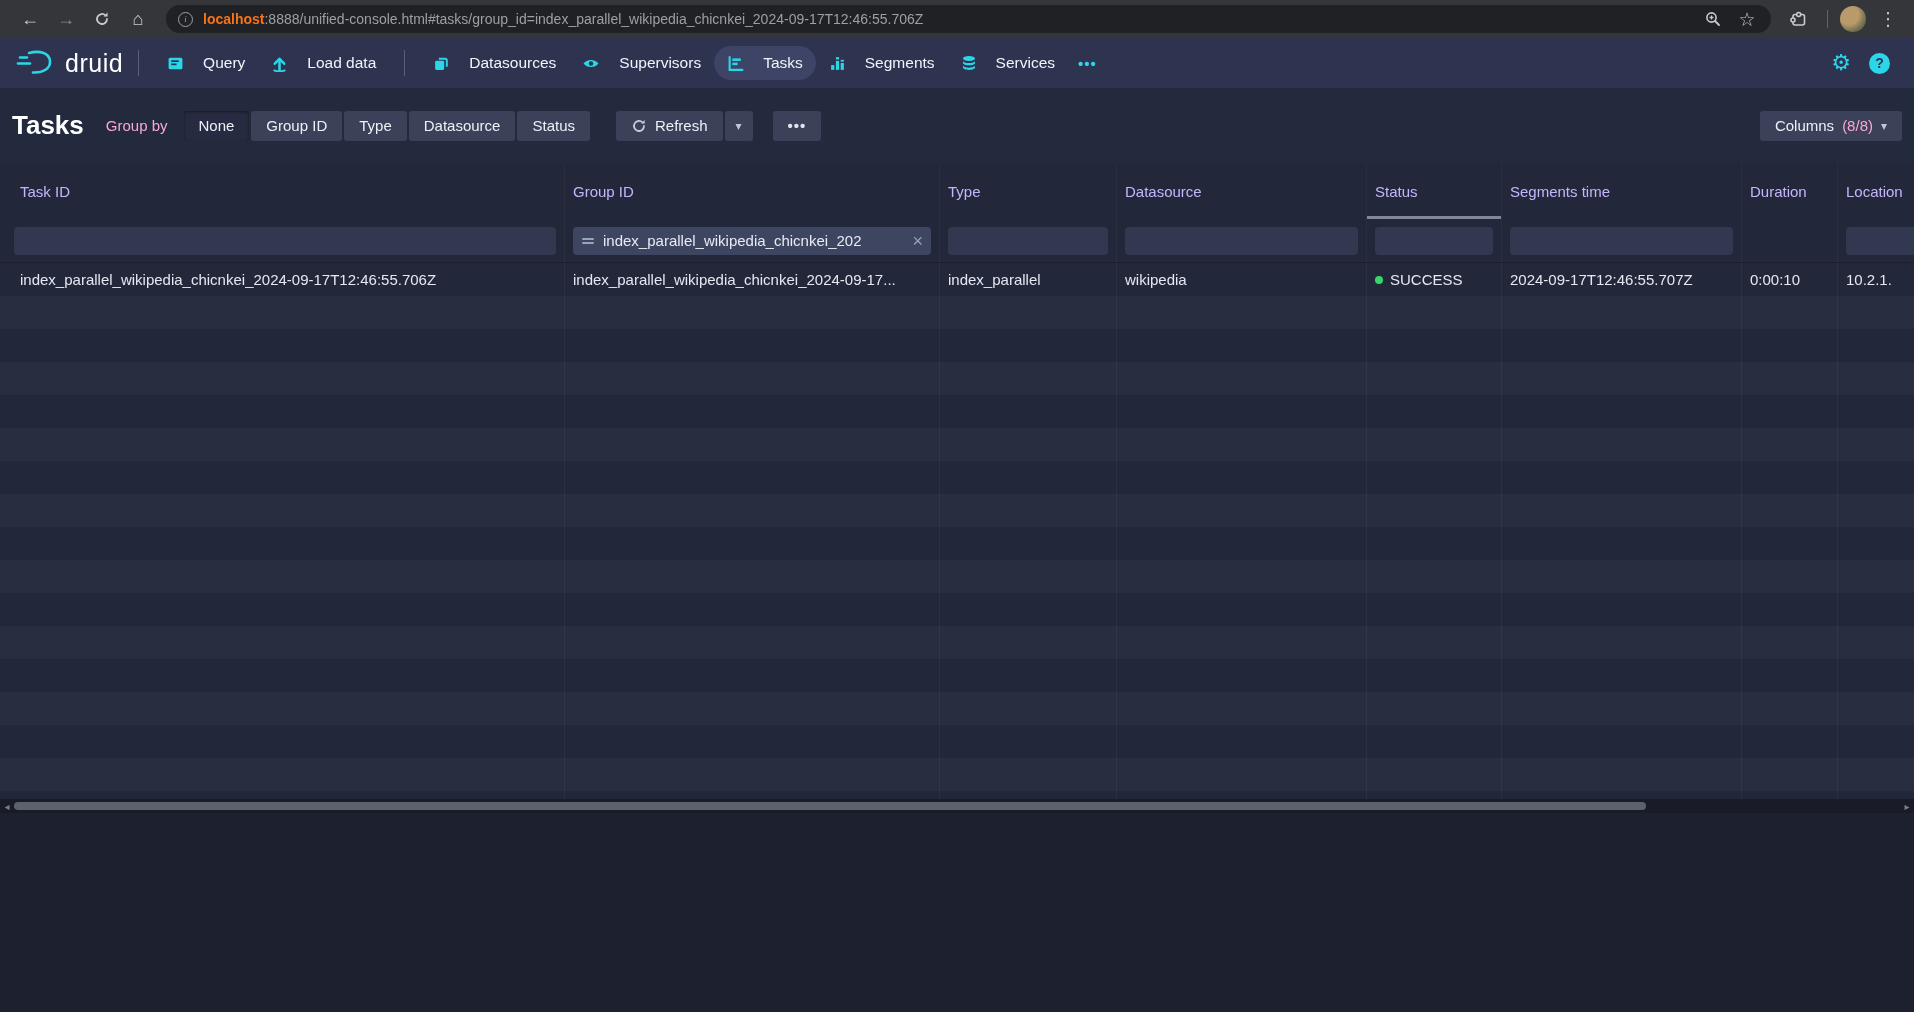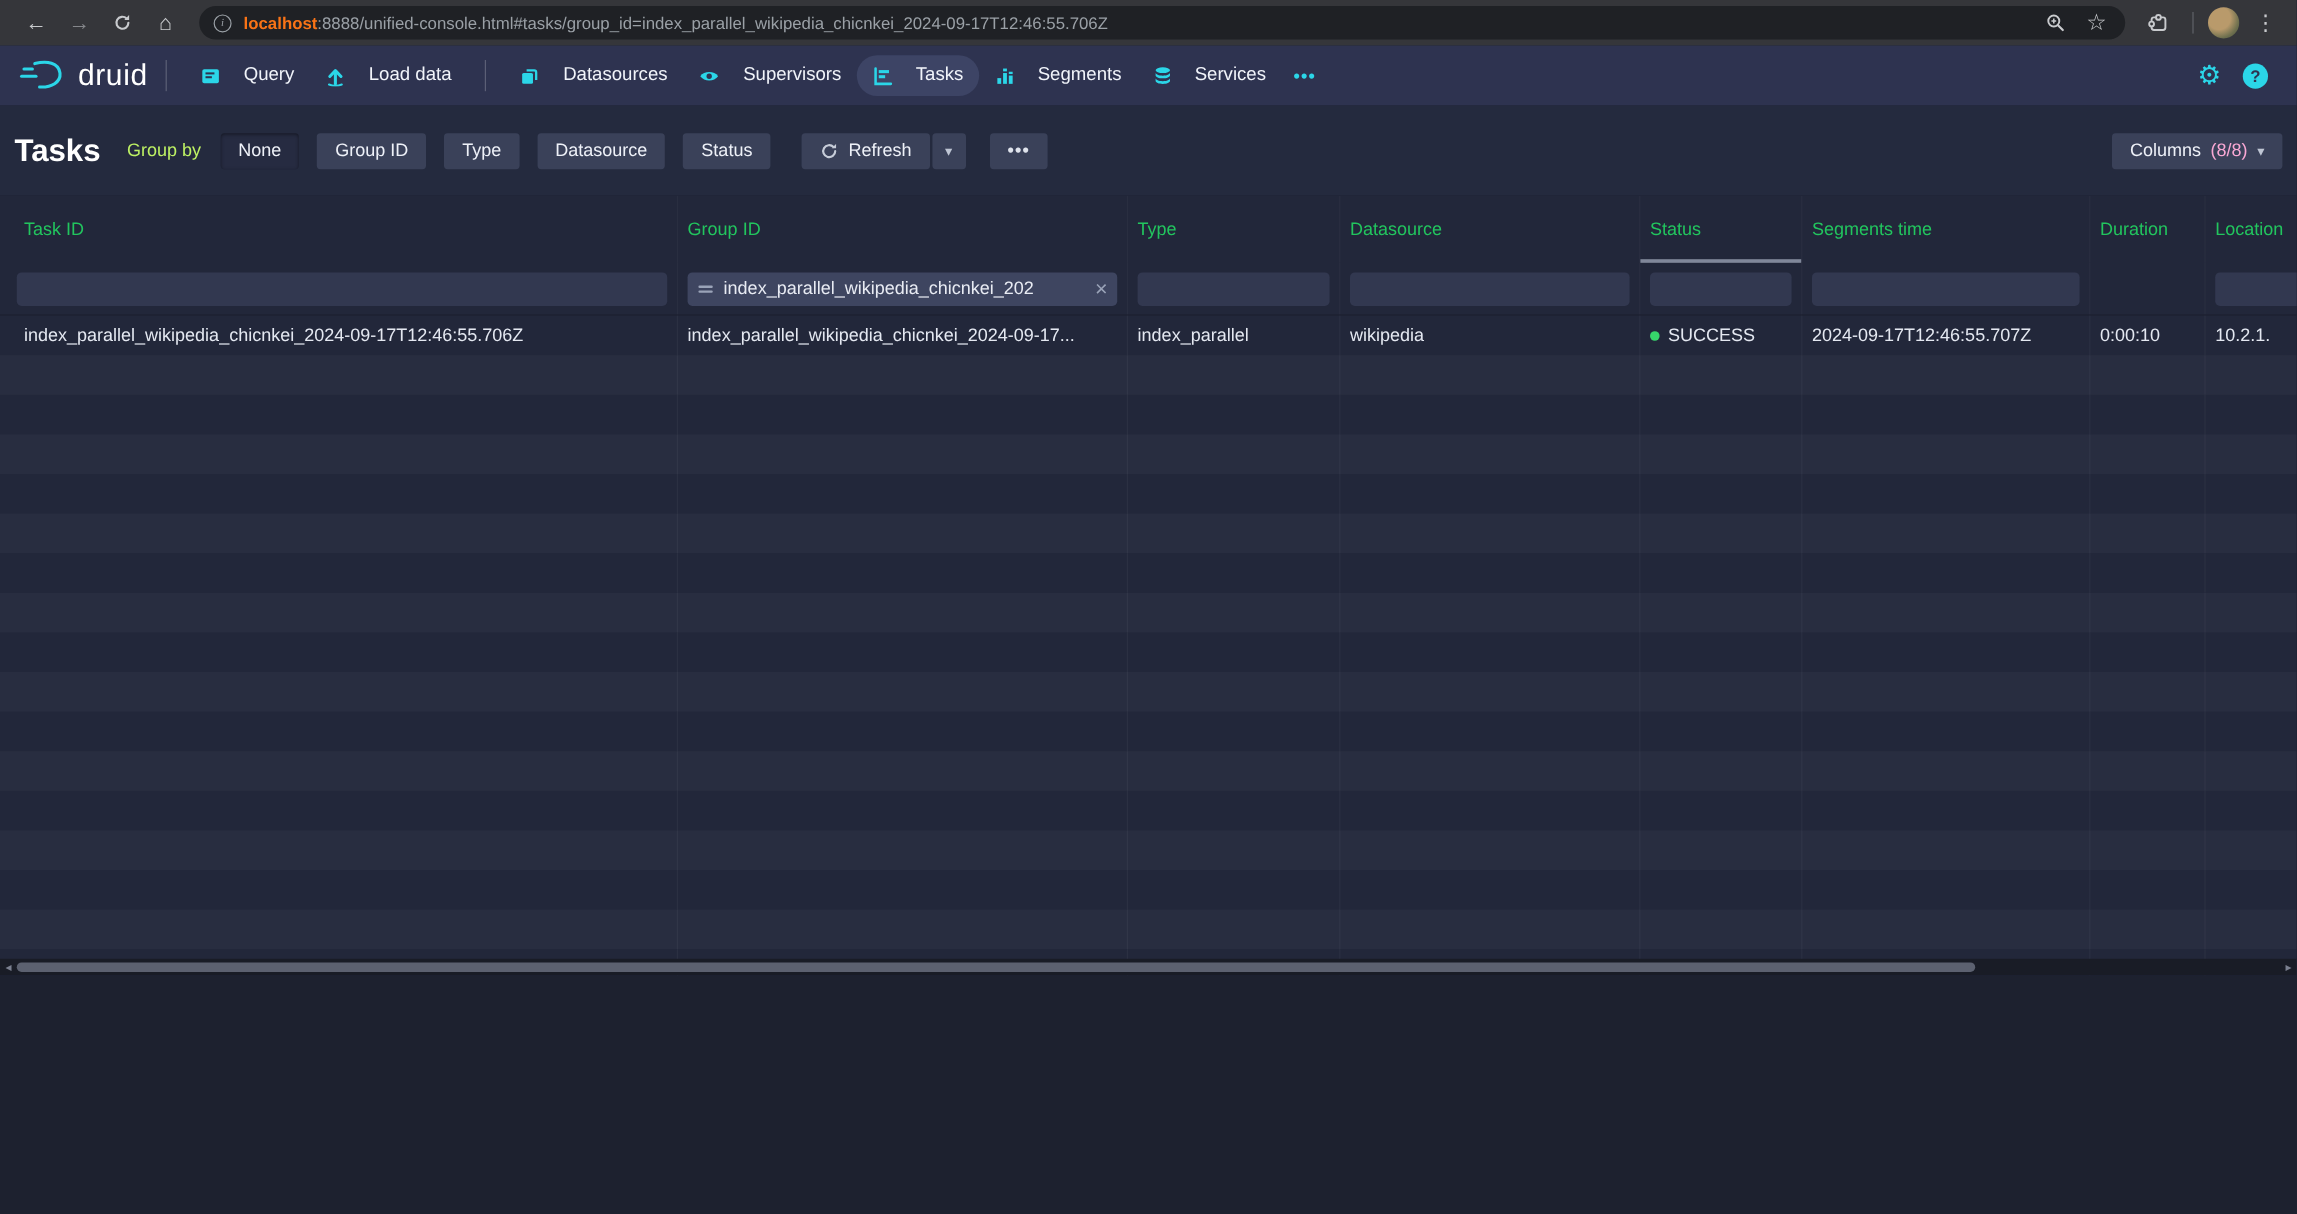--- a/index.html
+++ b/index.html
@@ -34,37 +34,37 @@
   .nav-item.active { background:#3d4465; }
   .nav-more { color:#2bd6e8; font-size:15px; letter-spacing:1px; padding:8px 10px; font-weight:bold; }
   .nav-spacer { flex:1; }
   .gear { color:#2bd6e8; font-size:22px; padding:0 10px; }
   .help-circle { width:21px; height:21px; background:#2bd6e8; border-radius:50%; color:#2e3350;
     font-weight:bold; font-size:14px; display:flex; align-items:center; justify-content:center; margin:0 8px; }
 
   
   .controls { height:75px; background:#242a3e; display:flex; align-items:center; padding:0 12px; }
   .page-title { color:#ffffff; font-size:26px; font-weight:bold; margin-right:22px; }
-  .groupby-label { color:#bef264; font-size:15px; margin-right:16px; }
-  .btn-group { display:flex; gap:15px; }
+  .groupby-label { color:#f9a8d4; font-size:15px; margin-right:16px; }
+  .btn-group { display:flex; gap:2px; }
   .btn { background:#3a4159; color:#eef1f8; font-size:15px; height:30px; padding:0 15px;
     border:none; border-radius:3px; display:flex; align-items:center; gap:8px; cursor:pointer;
     font-family:inherit; white-space:nowrap; }
   .btn.active { background:#262b41; box-shadow:inset 0 1px 3px rgba(0,0,0,.45); }
   .btn .muted { color:#f9a8d4; }
   .caret { font-size:12px; color:#bfc6d4; }
   .refresh-group { display:flex; gap:2px; margin-left:26px; }
   .btn.caret-only { padding:0 11px; }
   .btn.dots { margin-left:20px; letter-spacing:1px; font-weight:bold; color:#dfe3ec; }
   .controls-spacer { flex:1; }
 
   
   .table { height:650px; background:#22273a; position:relative; overflow:hidden; }
   .thead { height:56px; display:flex; }
-  .th { display:flex; align-items:center; color:#22c55e; font-size:15px; flex:0 0 auto;
+  .th { display:flex; align-items:center; color:#c4b5fd; font-size:15px; flex:0 0 auto;
     padding:0 8px 0 8px; position:relative; border-right:1px solid rgba(255,255,255,.035); }
   .th.sorted::after { content:""; position:absolute; left:0; right:0; bottom:0; height:3px;
     background:#99a0b3; opacity:.8; }
   .filter-row { height:44px; display:flex; border-bottom:1px solid rgba(0,0,0,.22); }
   .fcell { flex:0 0 auto; display:flex; align-items:center; padding:0 8px;
     border-right:1px solid rgba(255,255,255,.035); }
   .fbox { height:28px; width:100%; background:#323850; border-radius:4px; }
   .fchip { height:28px; width:100%; background:#3e4560; border-radius:4px; display:flex;
     align-items:center; gap:8px; padding:0 8px; min-width:0; }
   .fchip .chip-text { color:#e8ebf3; font-size:15px; white-space:nowrap; overflow:hidden; flex:1; }

